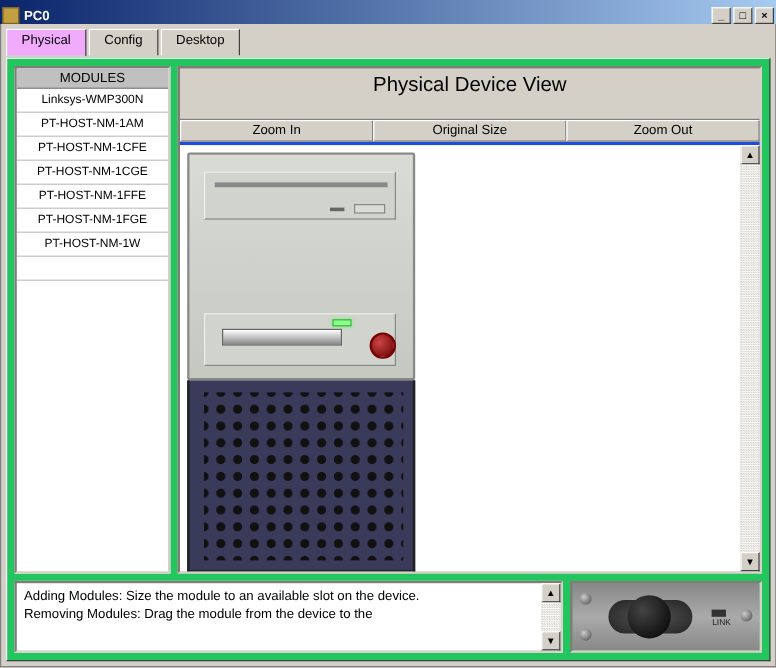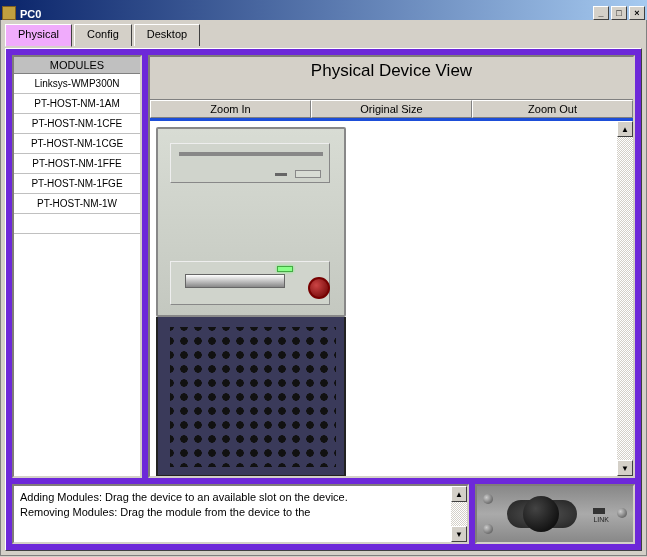--- a/index.html
+++ b/index.html
@@ -11,21 +11,21 @@
 .titlebar .title { flex: 1; font-weight: bold; font-size: 11px; }
 .winbtn { width: 16px; height: 14px; background: #d4d0c8; border: 1px solid #fff; border-right-color: #404040; border-bottom-color: #404040; margin-left: 2px; display: flex; align-items: center; justify-content: center; color: #000; font-size: 9px; font-weight: bold; line-height: 1; }
 
 
 .winbody { height: 536px; background: #d4d0c8; border: 1px solid #808080; border-top: none; padding: 4px; display: flex; flex-direction: column; }
 
 
 .tabs { display: flex; height: 22px; margin-bottom: 2px; }
 .tab { padding: 3px 12px 2px; background: #d4d0c8; border: 1px solid #808080; border-bottom: none; border-top: 1px solid #fff; border-left: 1px solid #fff; border-right: 1px solid #404040; margin-right: 2px; position: relative; cursor: default; }
 .tab.active { background: #f0abfc; z-index: 2; border-bottom: 1px solid #d4d0c8; margin-bottom: -1px; }
-.tabpanel { flex: 1; border: 1px solid #fff; border-right-color: #404040; border-bottom-color: #404040; background: #6d28d9; padding: 6px; display: flex; flex-direction: column; gap: 6px; overflow: hidden; }
+.tabpanel { flex: 1; border: 1px solid #fff; border-right-color: #404040; border-bottom-color: #404040; background: #22c55e; padding: 6px; display: flex; flex-direction: column; gap: 6px; overflow: hidden; }
 
 
 .upper { flex: 1; display: flex; gap: 6px; min-height: 0; }
 
 
 .modules { width: 130px; background: #fff; border: 2px inset #d4d0c8; display: flex; flex-direction: column; }
 .modules-header { background: #c0c0c0; border-bottom: 1px solid #808080; text-align: center; padding: 2px 0; font-size: 11px; }
 .modules-list { flex: 1; overflow: hidden; }
 .mod-item { border-bottom: 1px solid #c0c0c0; padding: 4px 4px; font-size: 10px; white-space: nowrap; text-align: center; cursor: default; }
 
@@ -140,21 +140,21 @@
             <div class="sb-btn">▼</div>
           </div>
         </div>
       </div>
 
     </div>
 
     <div class="lower">
       <div class="helpbox">
         <div class="helptext">
-          <div>Adding Modules: Drag the device to an available slot on the device.</div>
+          <div>Adding Modules: Size the module to an available slot on the device.</div>
           <div>Removing Modules: Drag the module from the device to the</div>
         </div>
         <div class="vscroll">
           <div class="sb-btn">▲</div>
           <div class="sb-track"></div>
           <div class="sb-btn">▼</div>
         </div>
       </div>
       <div class="powerbox">
         <div class="screw tl"></div>

